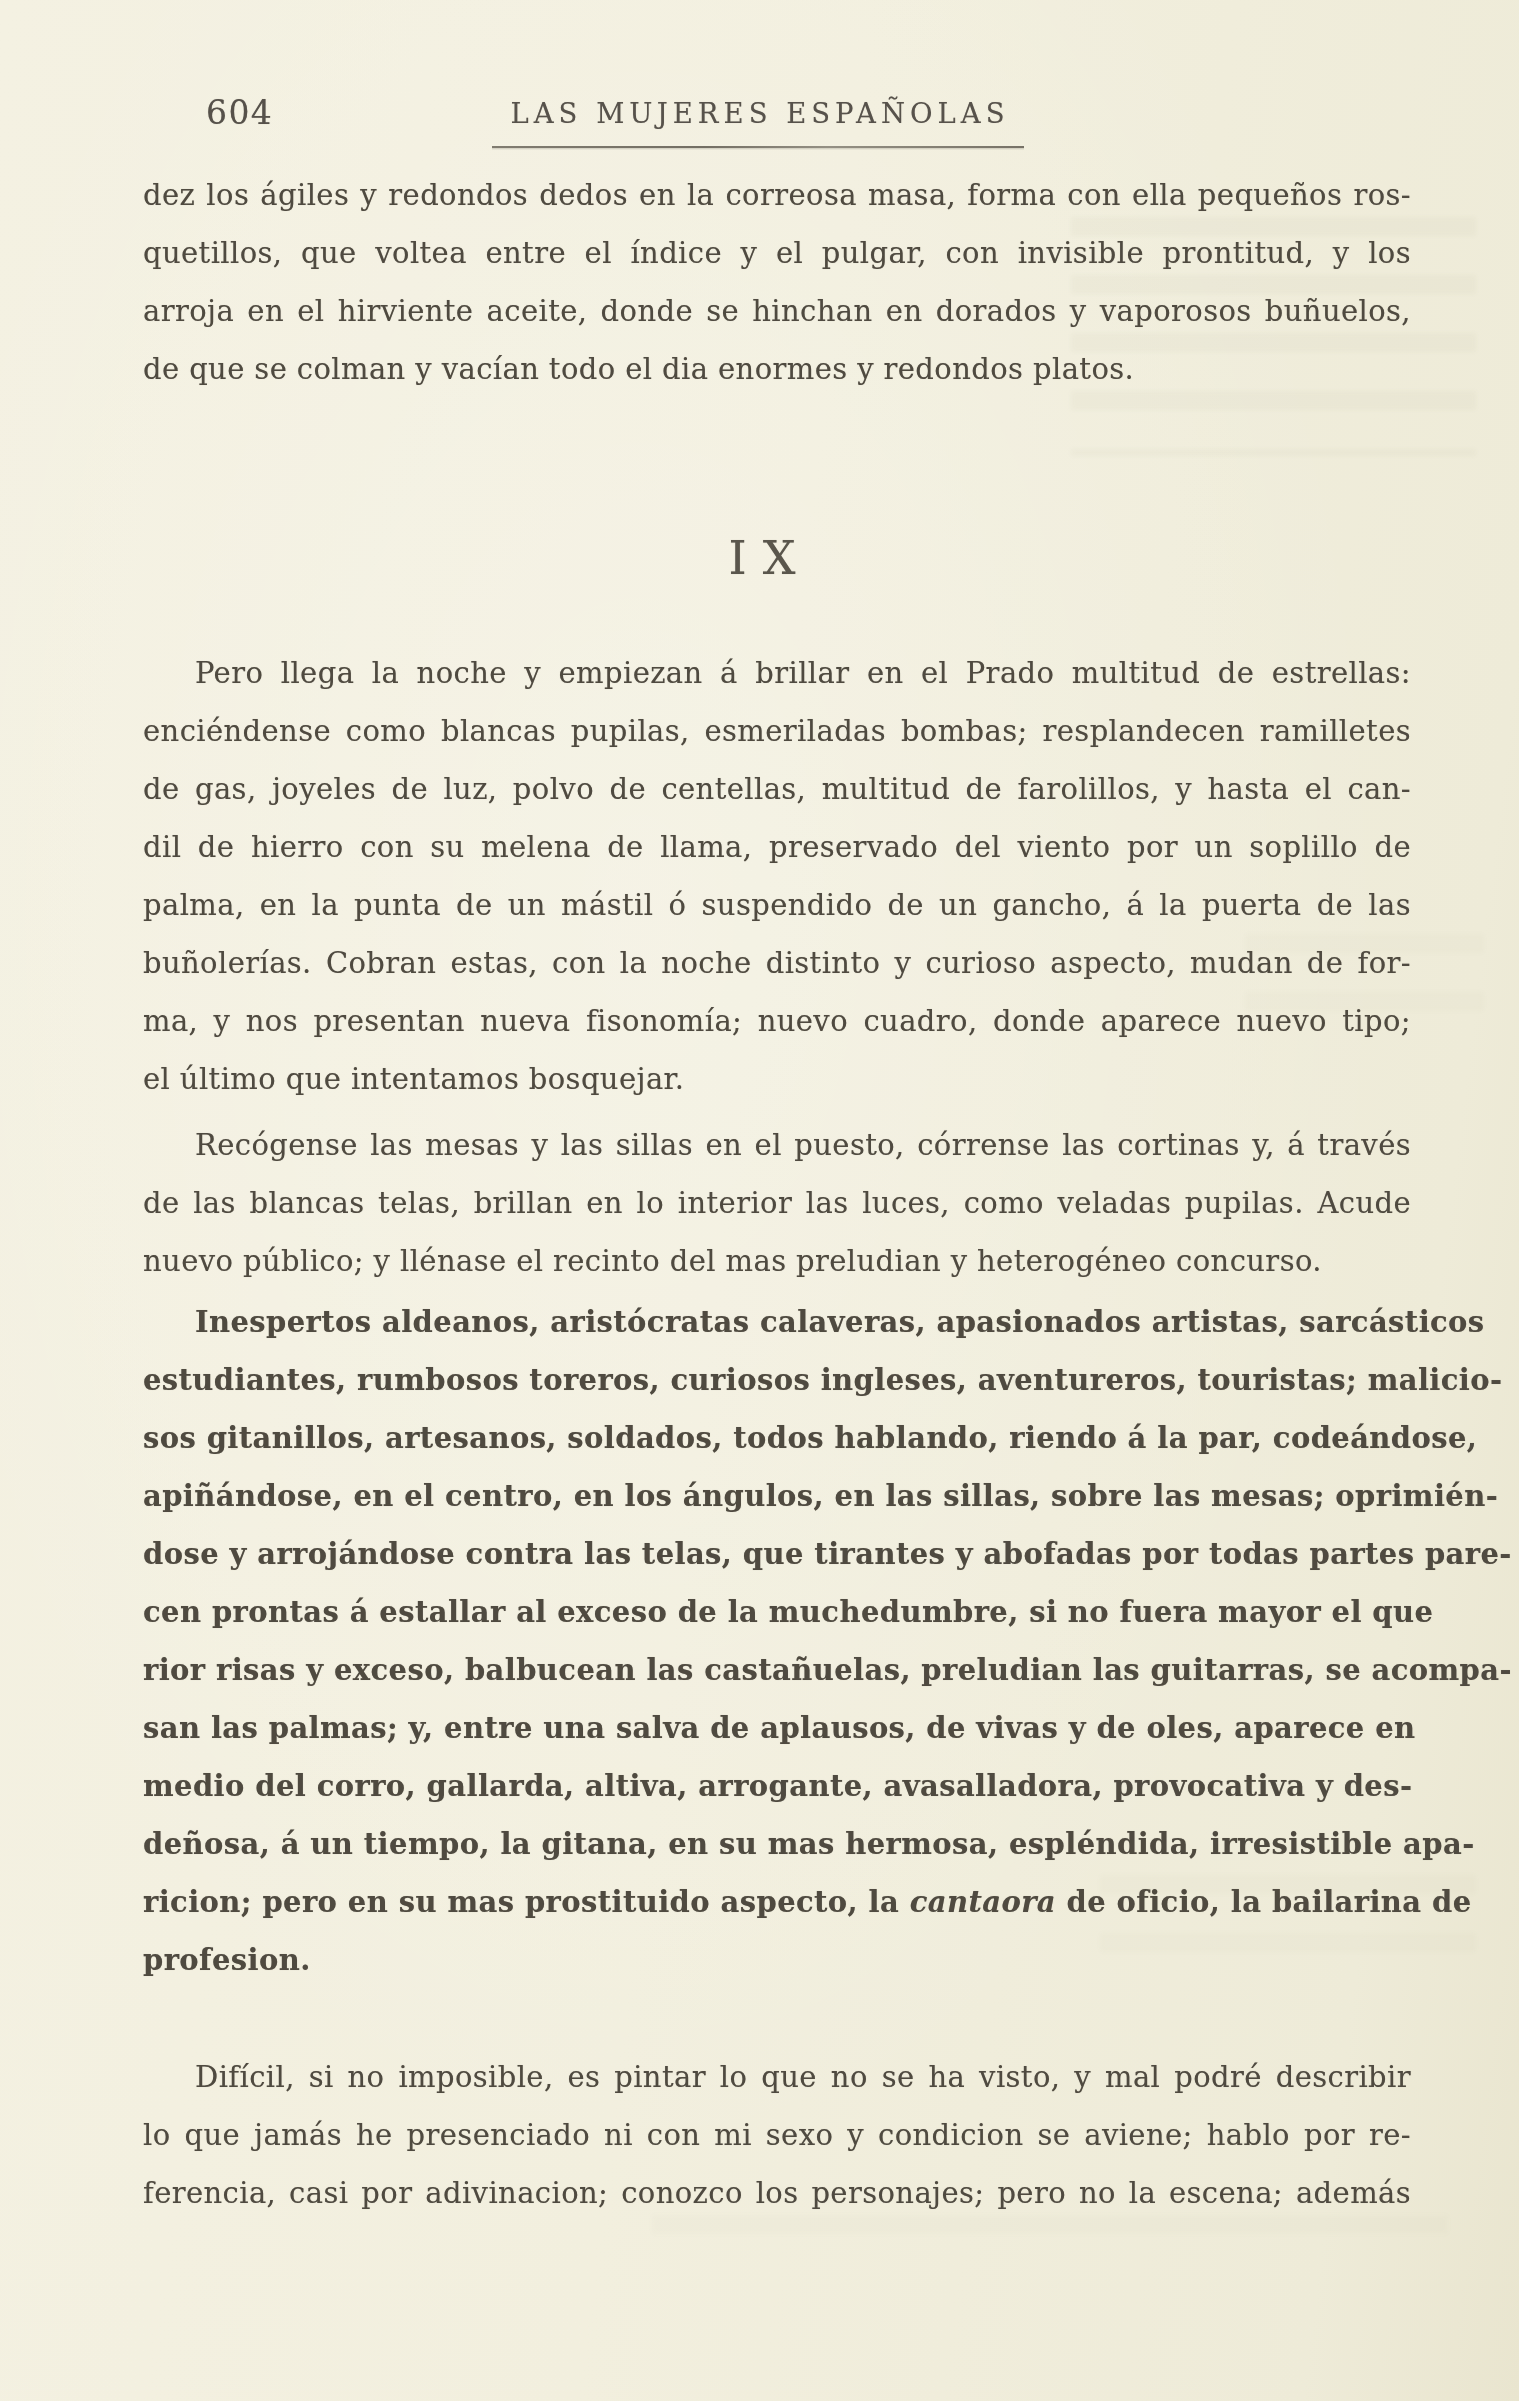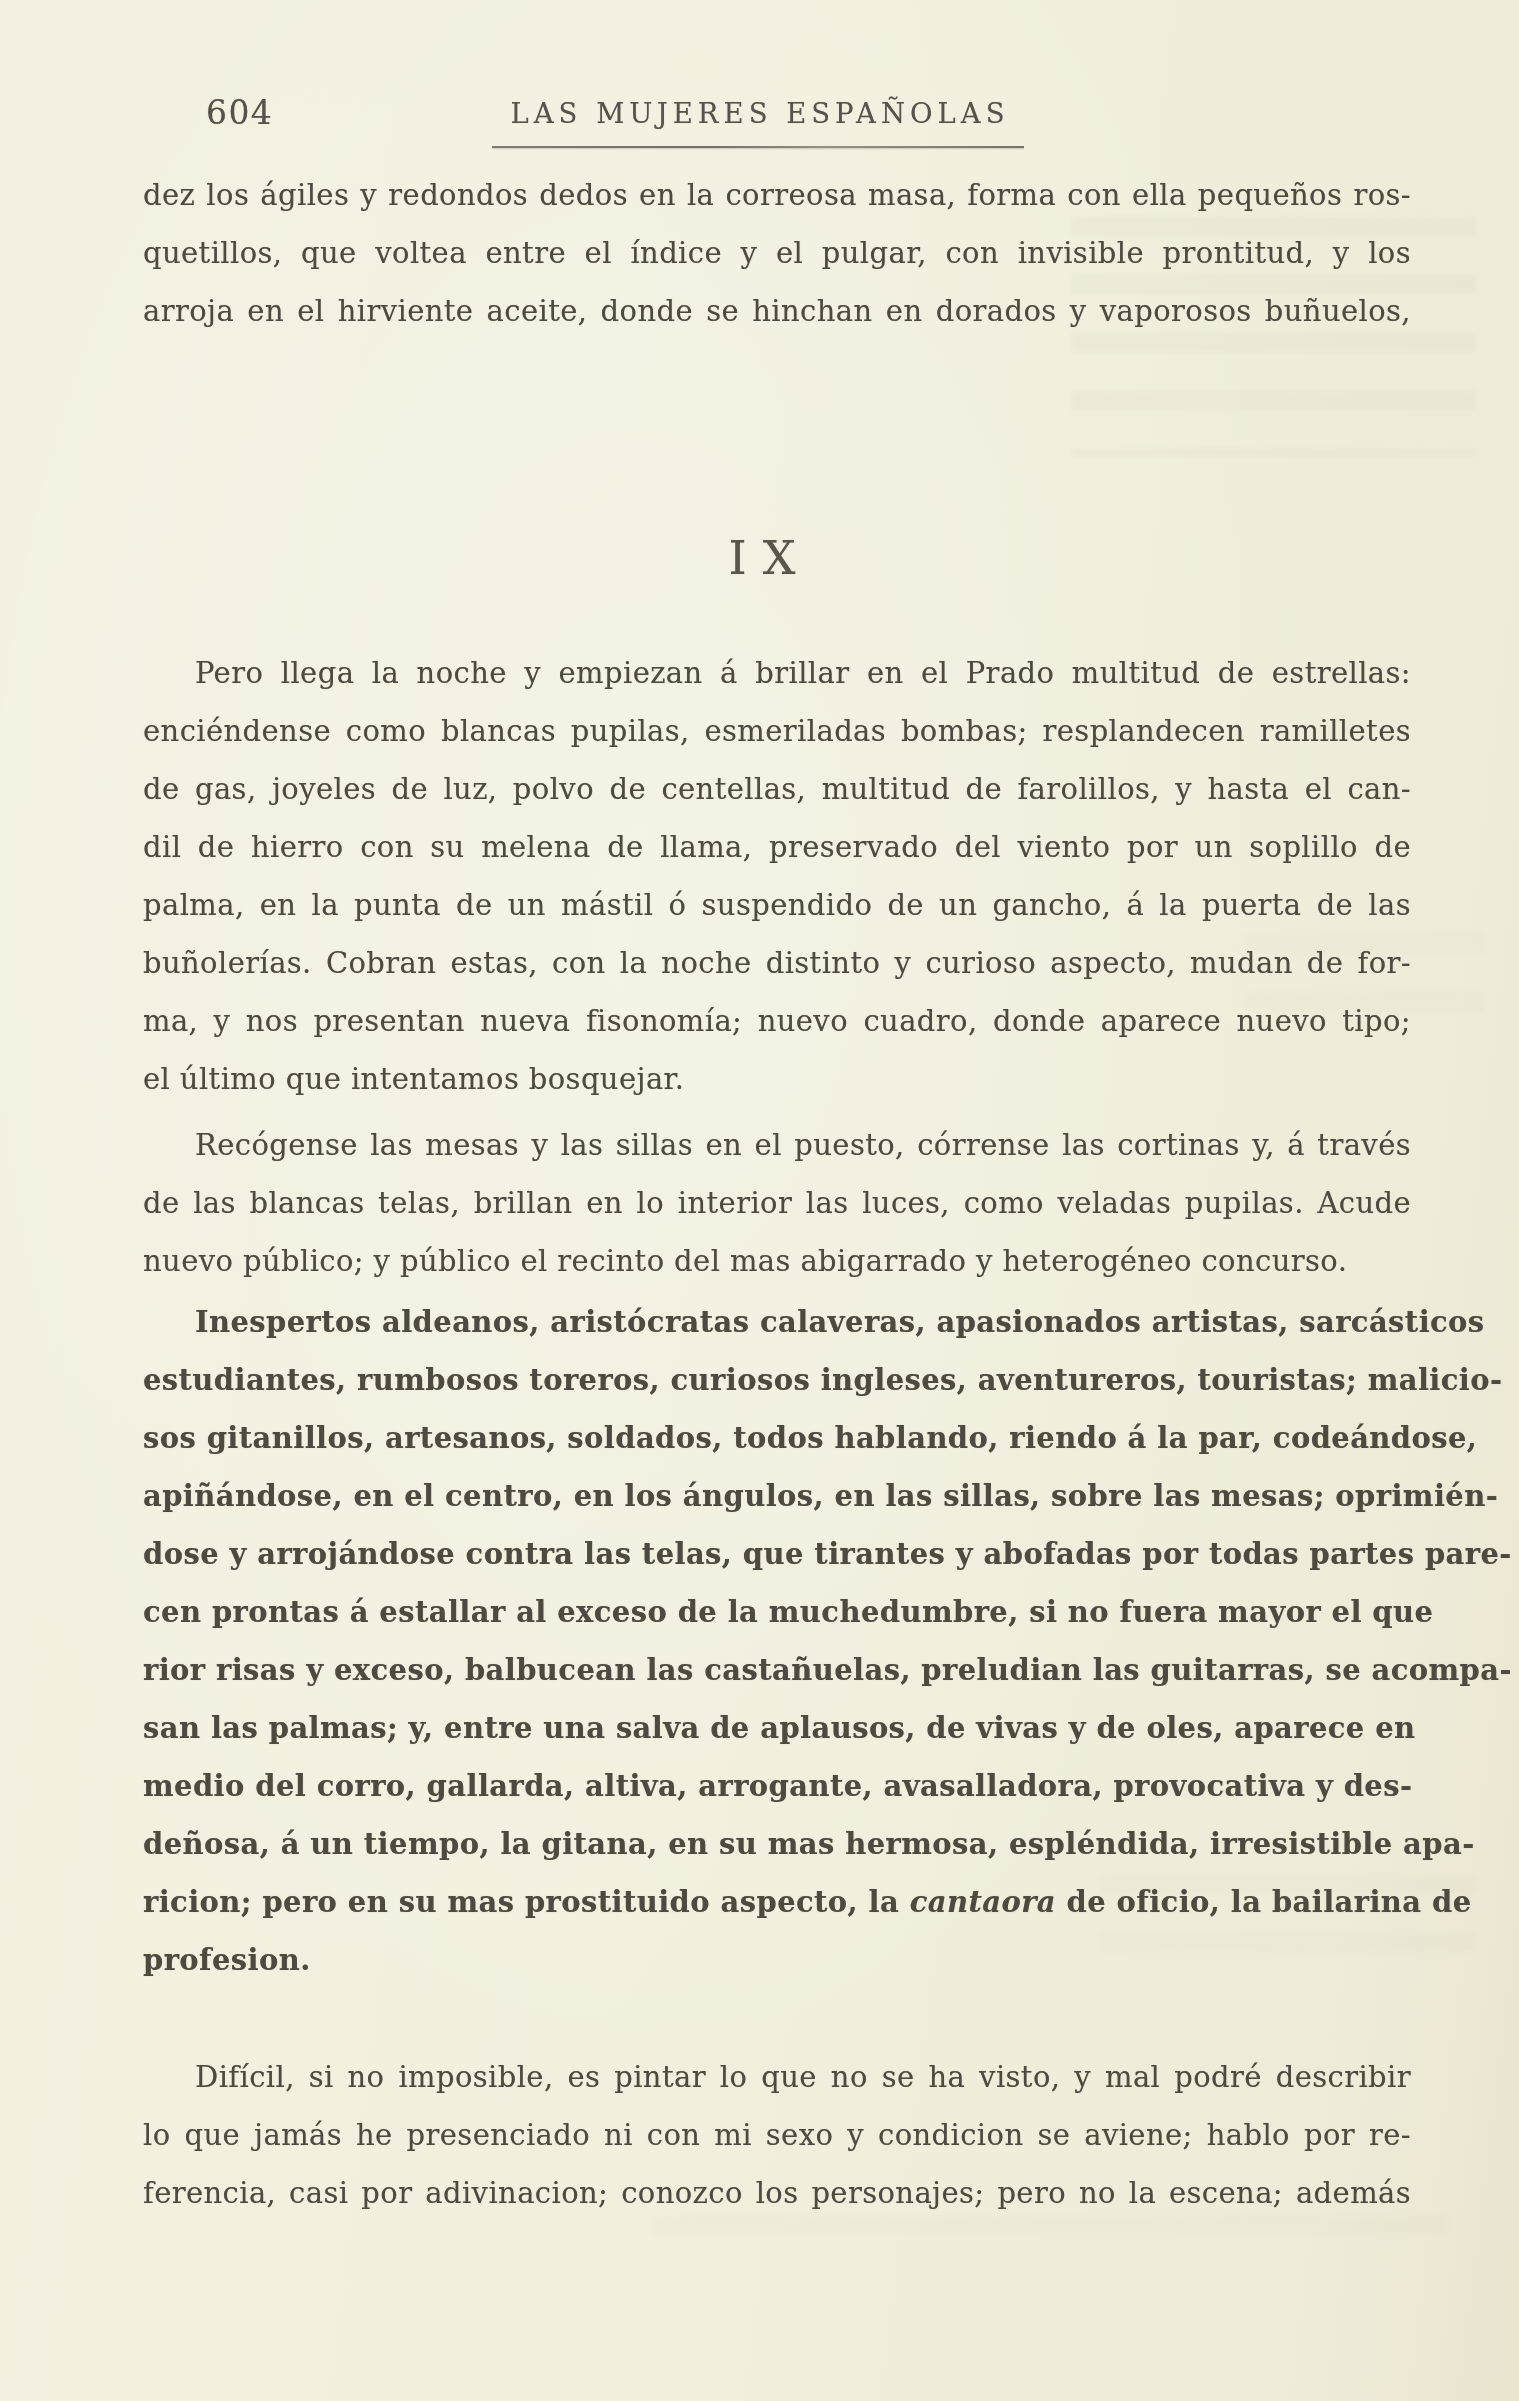--- a/index.html
+++ b/index.html
@@ -83,35 +83,36 @@
   <div class="running-title">LAS MUJERES ESPAÑOLAS</div>
 
   <div class="title-rule"></div>
 
   <div class="section-heading">IX</div>
 
   <div class="para p1">
       <div class="line">dez los ágiles y redondos dedos en la correosa masa, forma con ella pequeños ros-</div>
       <div class="line">quetillos, que voltea entre el índice y el pulgar, con invisible prontitud, y los</div>
       <div class="line">arroja en el hirviente aceite, donde se hinchan en dorados y vaporosos buñuelos,</div>
+      <div class="line no-stretch">de que se colman y vacían todo el dia enormes y redondos platos.</div>
     </div>
   <div class="para p2">
       <div class="line indent">Pero llega la noche y empiezan á brillar en el Prado multitud de estrellas:</div>
       <div class="line">enciéndense como blancas pupilas, esmeriladas bombas; resplandecen ramilletes</div>
       <div class="line">de gas, joyeles de luz, polvo de centellas, multitud de farolillos, y hasta el can-</div>
       <div class="line">dil de hierro con su melena de llama, preservado del viento por un soplillo de</div>
       <div class="line">palma, en la punta de un mástil ó suspendido de un gancho, á la puerta de las</div>
       <div class="line">buñolerías. Cobran estas, con la noche distinto y curioso aspecto, mudan de for-</div>
       <div class="line">ma, y nos presentan nueva fisonomía; nuevo cuadro, donde aparece nuevo tipo;</div>
       <div class="line no-stretch">el último que intentamos bosquejar.</div>
     </div>
   <div class="para p3">
       <div class="line indent">Recógense las mesas y las sillas en el puesto, córrense las cortinas y, á través</div>
       <div class="line">de las blancas telas, brillan en lo interior las luces, como veladas pupilas. Acude</div>
-      <div class="line no-stretch">nuevo público; y público el recinto del mas abigarrado y heterogéneo concurso.</div>
+      <div class="line no-stretch">nuevo público; y llénase el recinto del mas preludian y heterogéneo concurso.</div>
     </div>
   <div class="para p4">
       <div class="line indent">Inespertos aldeanos, aristócratas calaveras, apasionados artistas, sarcásticos</div>
       <div class="line">estudiantes, rumbosos toreros, curiosos ingleses, aventureros, touristas; malicio-</div>
       <div class="line">sos gitanillos, artesanos, soldados, todos hablando, riendo á la par, codeándose,</div>
       <div class="line">apiñándose, en el centro, en los ángulos, en las sillas, sobre las mesas; oprimién-</div>
       <div class="line">dose y arrojándose contra las telas, que tirantes y abofadas por todas partes pare-</div>
       <div class="line">cen prontas á estallar al exceso de la muchedumbre, si no fuera mayor el que</div>
       <div class="line">rior risas y exceso, balbucean las castañuelas, preludian las guitarras, se acompa-</div>
       <div class="line">san las palmas; y, entre una salva de aplausos, de vivas y de oles, aparece en</div>

